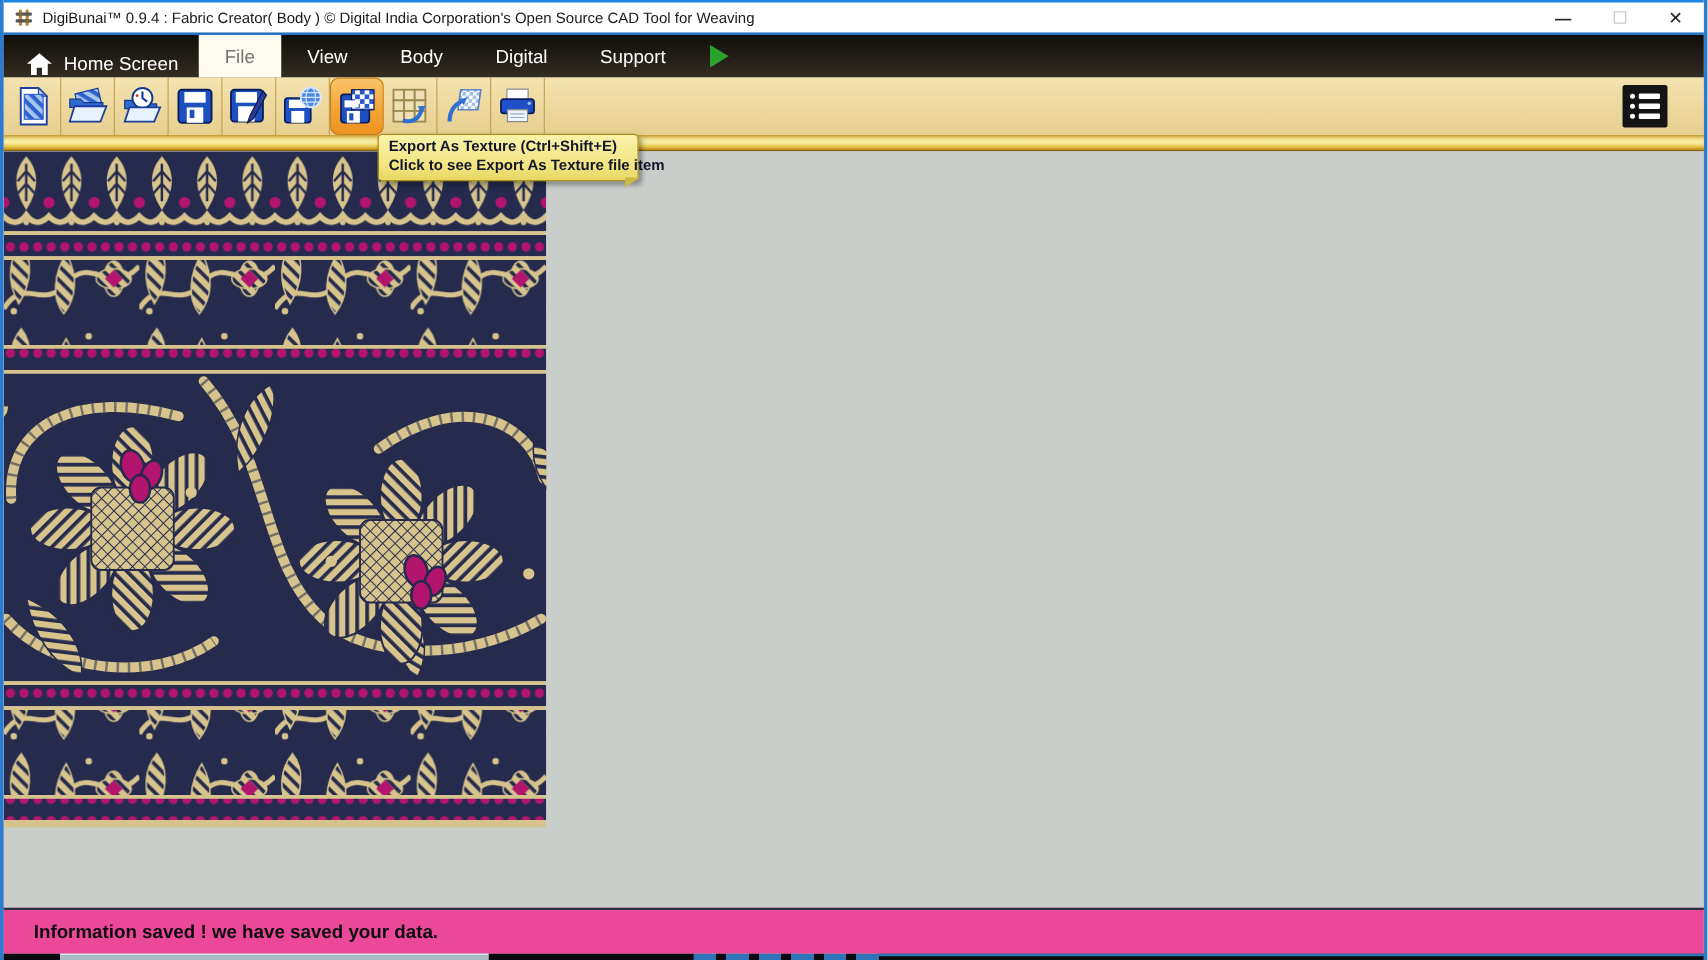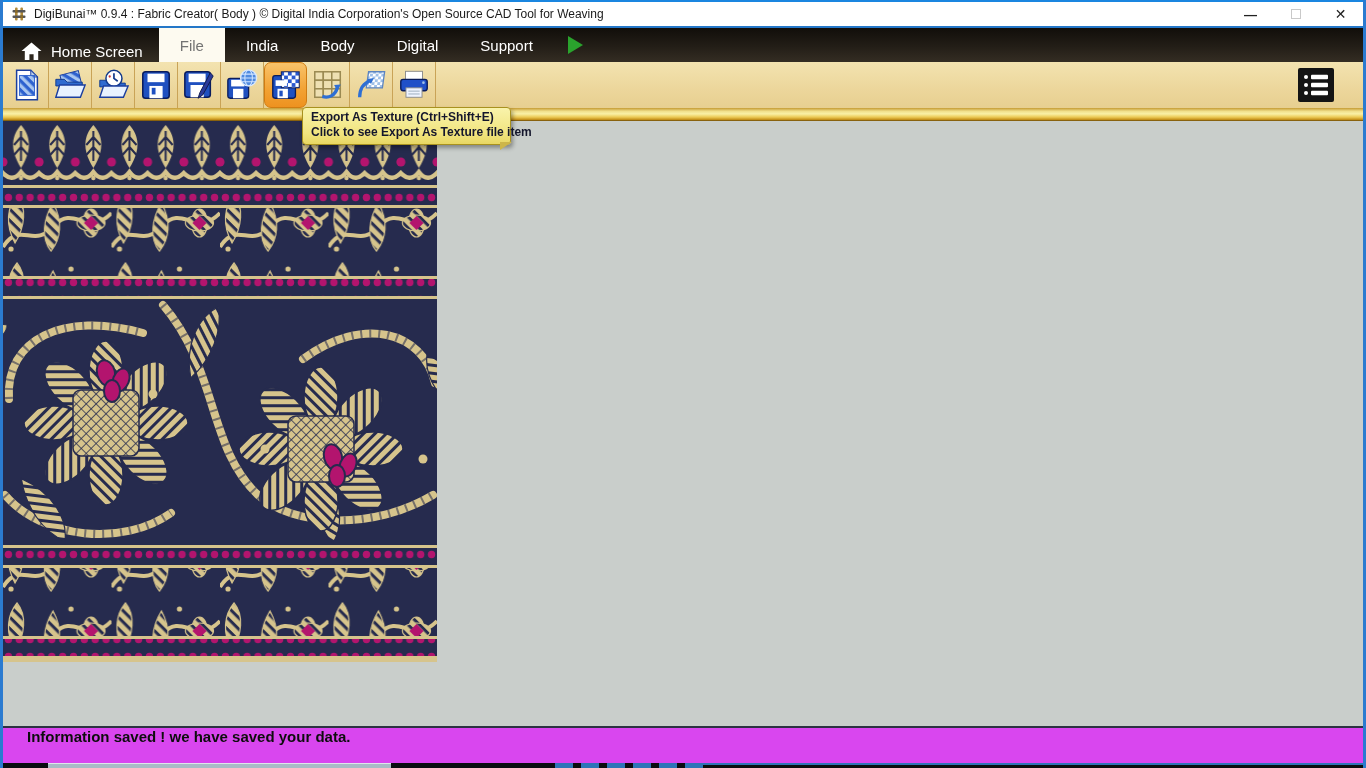--- a/index.html
+++ b/index.html
@@ -80,22 +80,22 @@
     padding:2px 8px 4px 8px;
     font-size:12px; font-weight:bold; color:#14162c; line-height:15px; white-space:nowrap;
   }
   .tooltip::after{
     content:""; position:absolute; right:-2px; bottom:-6px;
     border-left:12px solid #cdb64a; border-bottom:8px solid transparent;
   }
 
   
   .statusbar{
-    height:37px; flex:0 0 auto; background:#d946ef; border-top:2px solid #2c3242;
-    display:flex; padding-left:24px;
+    height:37px; flex:0 0 auto; background:#ec4899; border-top:2px solid #2c3242;
+    display:flex; align-items:center; padding-left:24px;
   }
   .statusbar .msg{ font-size:15px; font-weight:bold; color:#0d0d0d; }
 
   
   .sliver{ height:5px; flex:0 0 auto; display:flex; }
   .sl-a{ width:45px; background:#0a0c10; }
   .sl-b{ width:343px; background:#a9bcc6; border-top:1px solid #dfe7ea; }
   .sl-c{ width:164px; background:#0a0c10; }
   .sl-d{ width:148px; background:repeating-linear-gradient(90deg,#2e74b8 0 18px,#0a0c10 18px 26px); }
   .sl-e{ flex:1; background:#0a0c10; border-top:2px solid #2e74b8; }
@@ -151,21 +151,21 @@
     <div class="menu-item home">
       <svg width="21" height="19" viewBox="0 0 21 19">
         <path d="M10.5,0.5 L20.5,9 H17.2 V18 H12.6 V12.2 H8.4 V18 H3.8 V9 H0.5 Z" fill="#ffffff"></path>
       </svg>
       <span>Home Screen</span>
     </div>
     <div class="menu-item active">
       <span>File</span>
     </div>
     <div class="menu-item">
-      <span>India</span>
+      <span>View</span>
     </div>
     <div class="menu-item">
       <span>Body</span>
     </div>
     <div class="menu-item">
       <span>Digital</span>
     </div>
     <div class="menu-item">
       <span>Support</span>
     </div>

